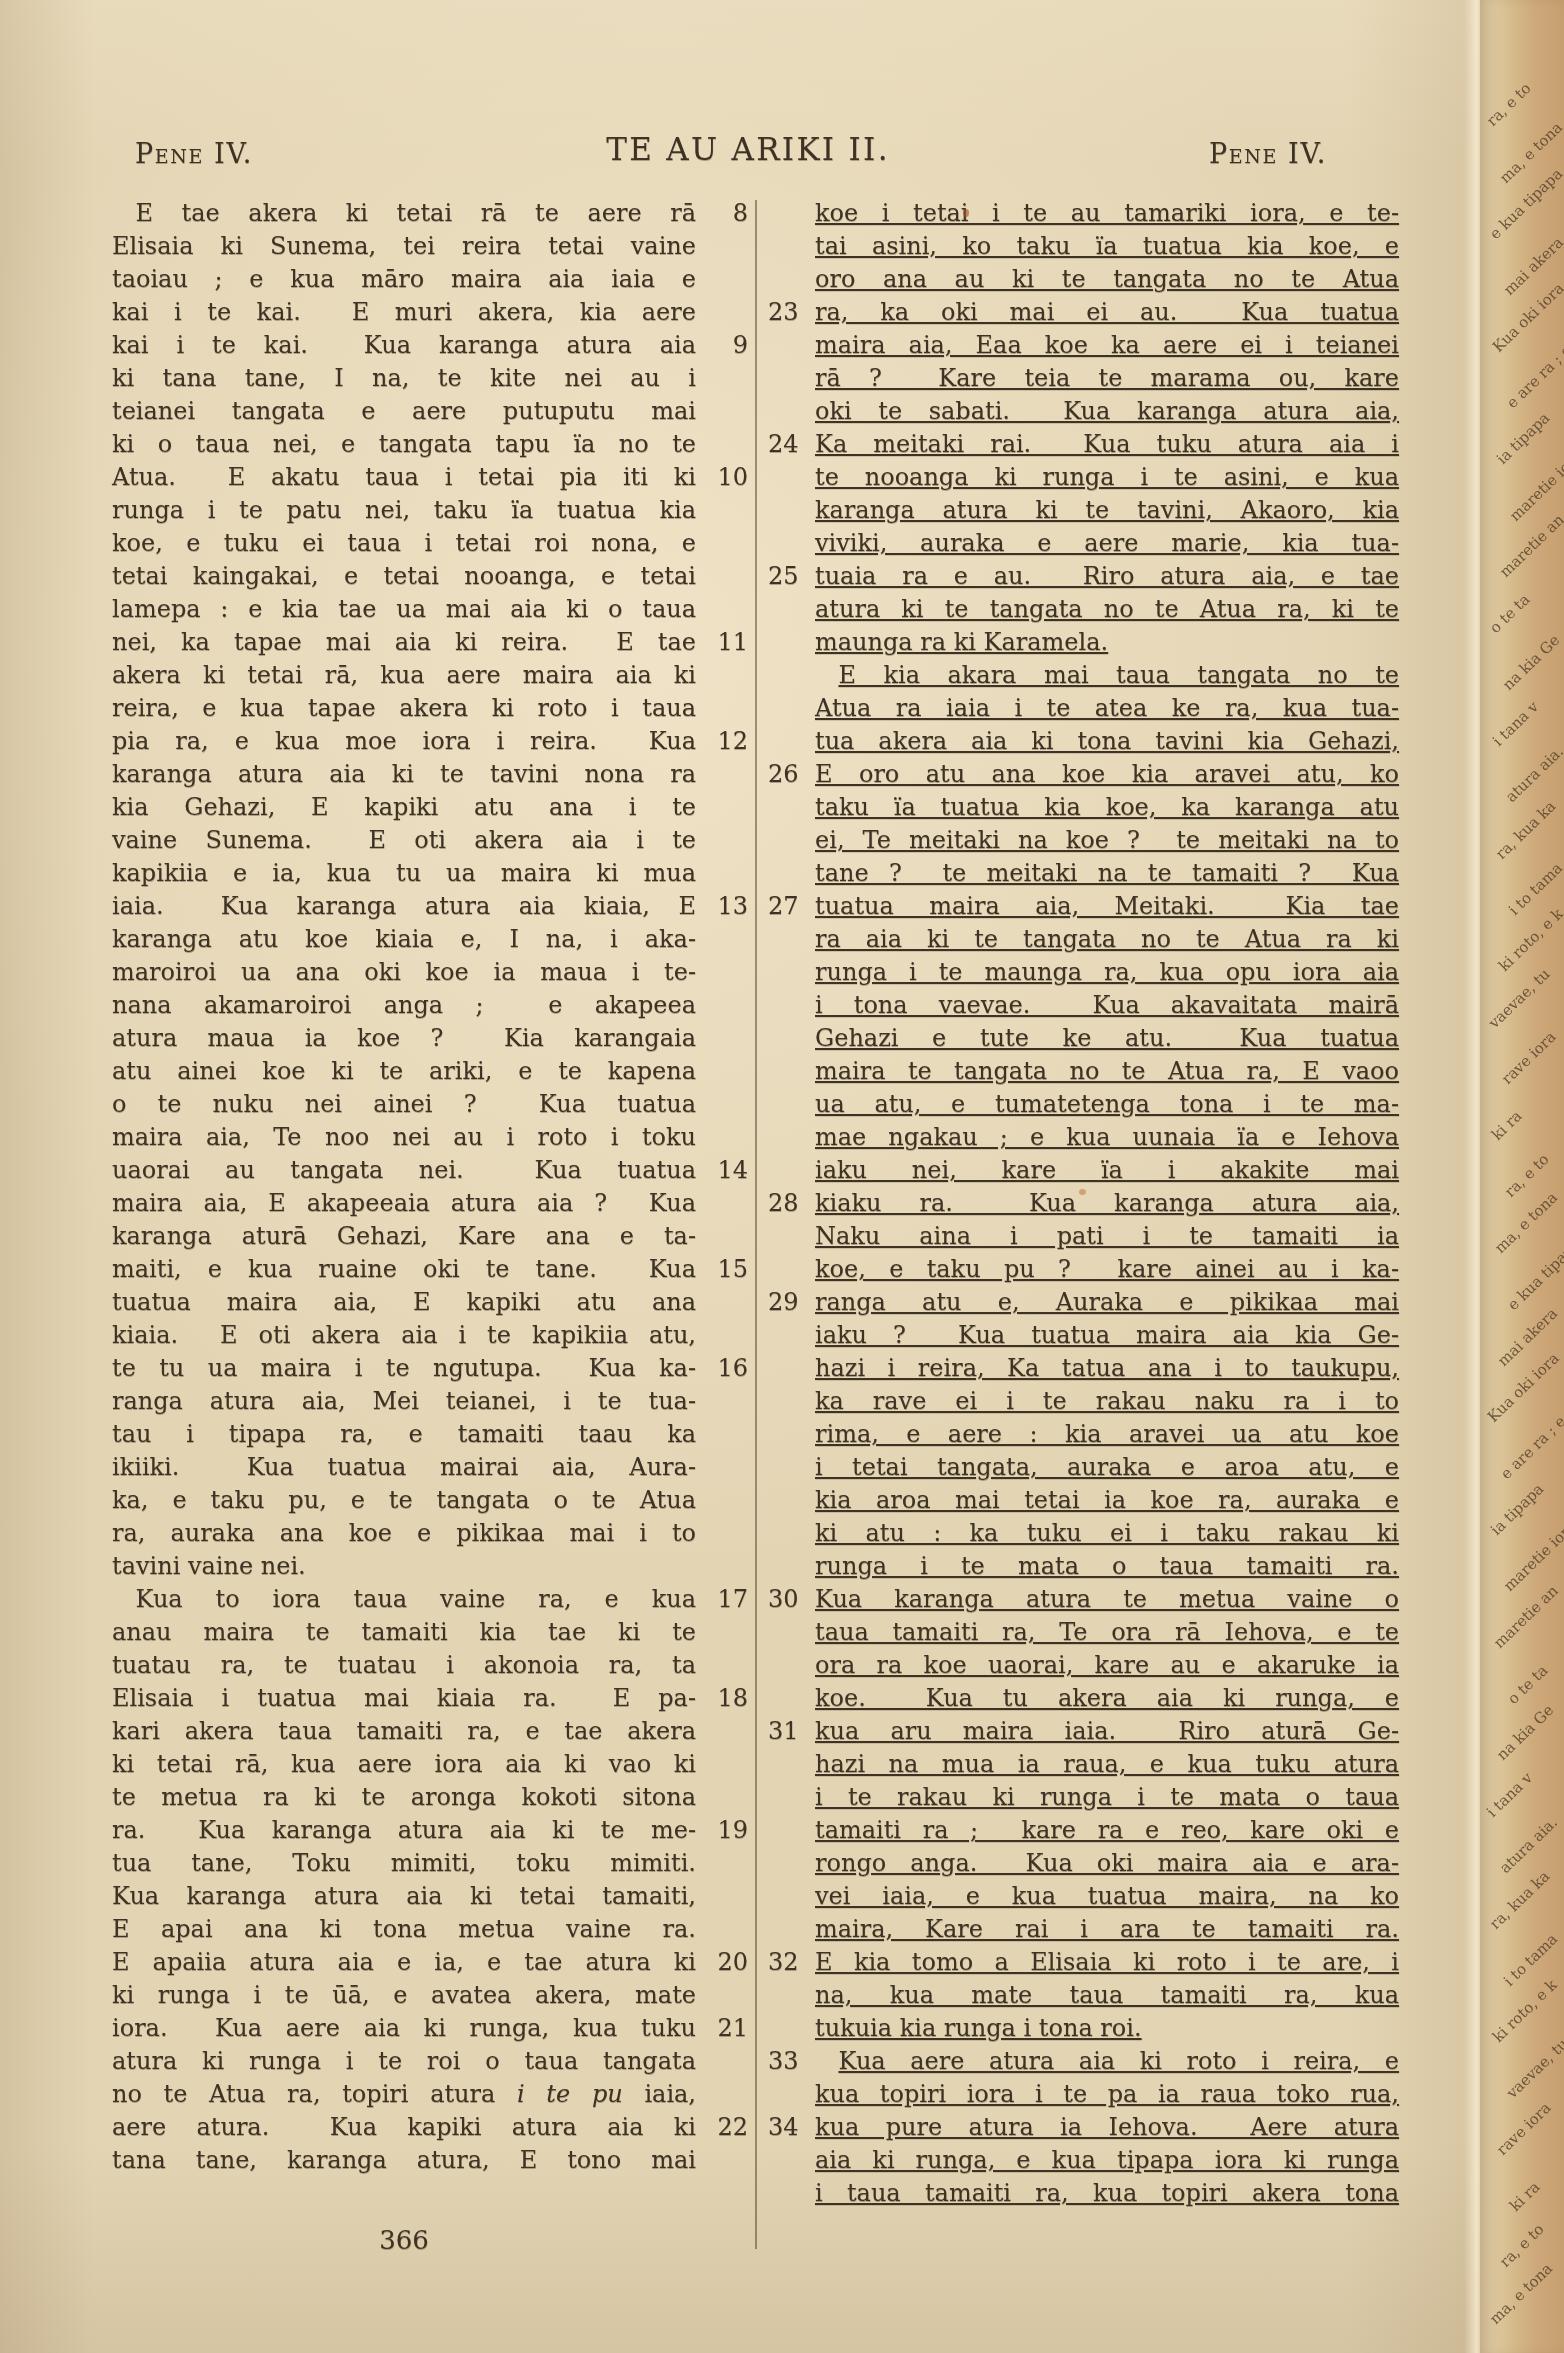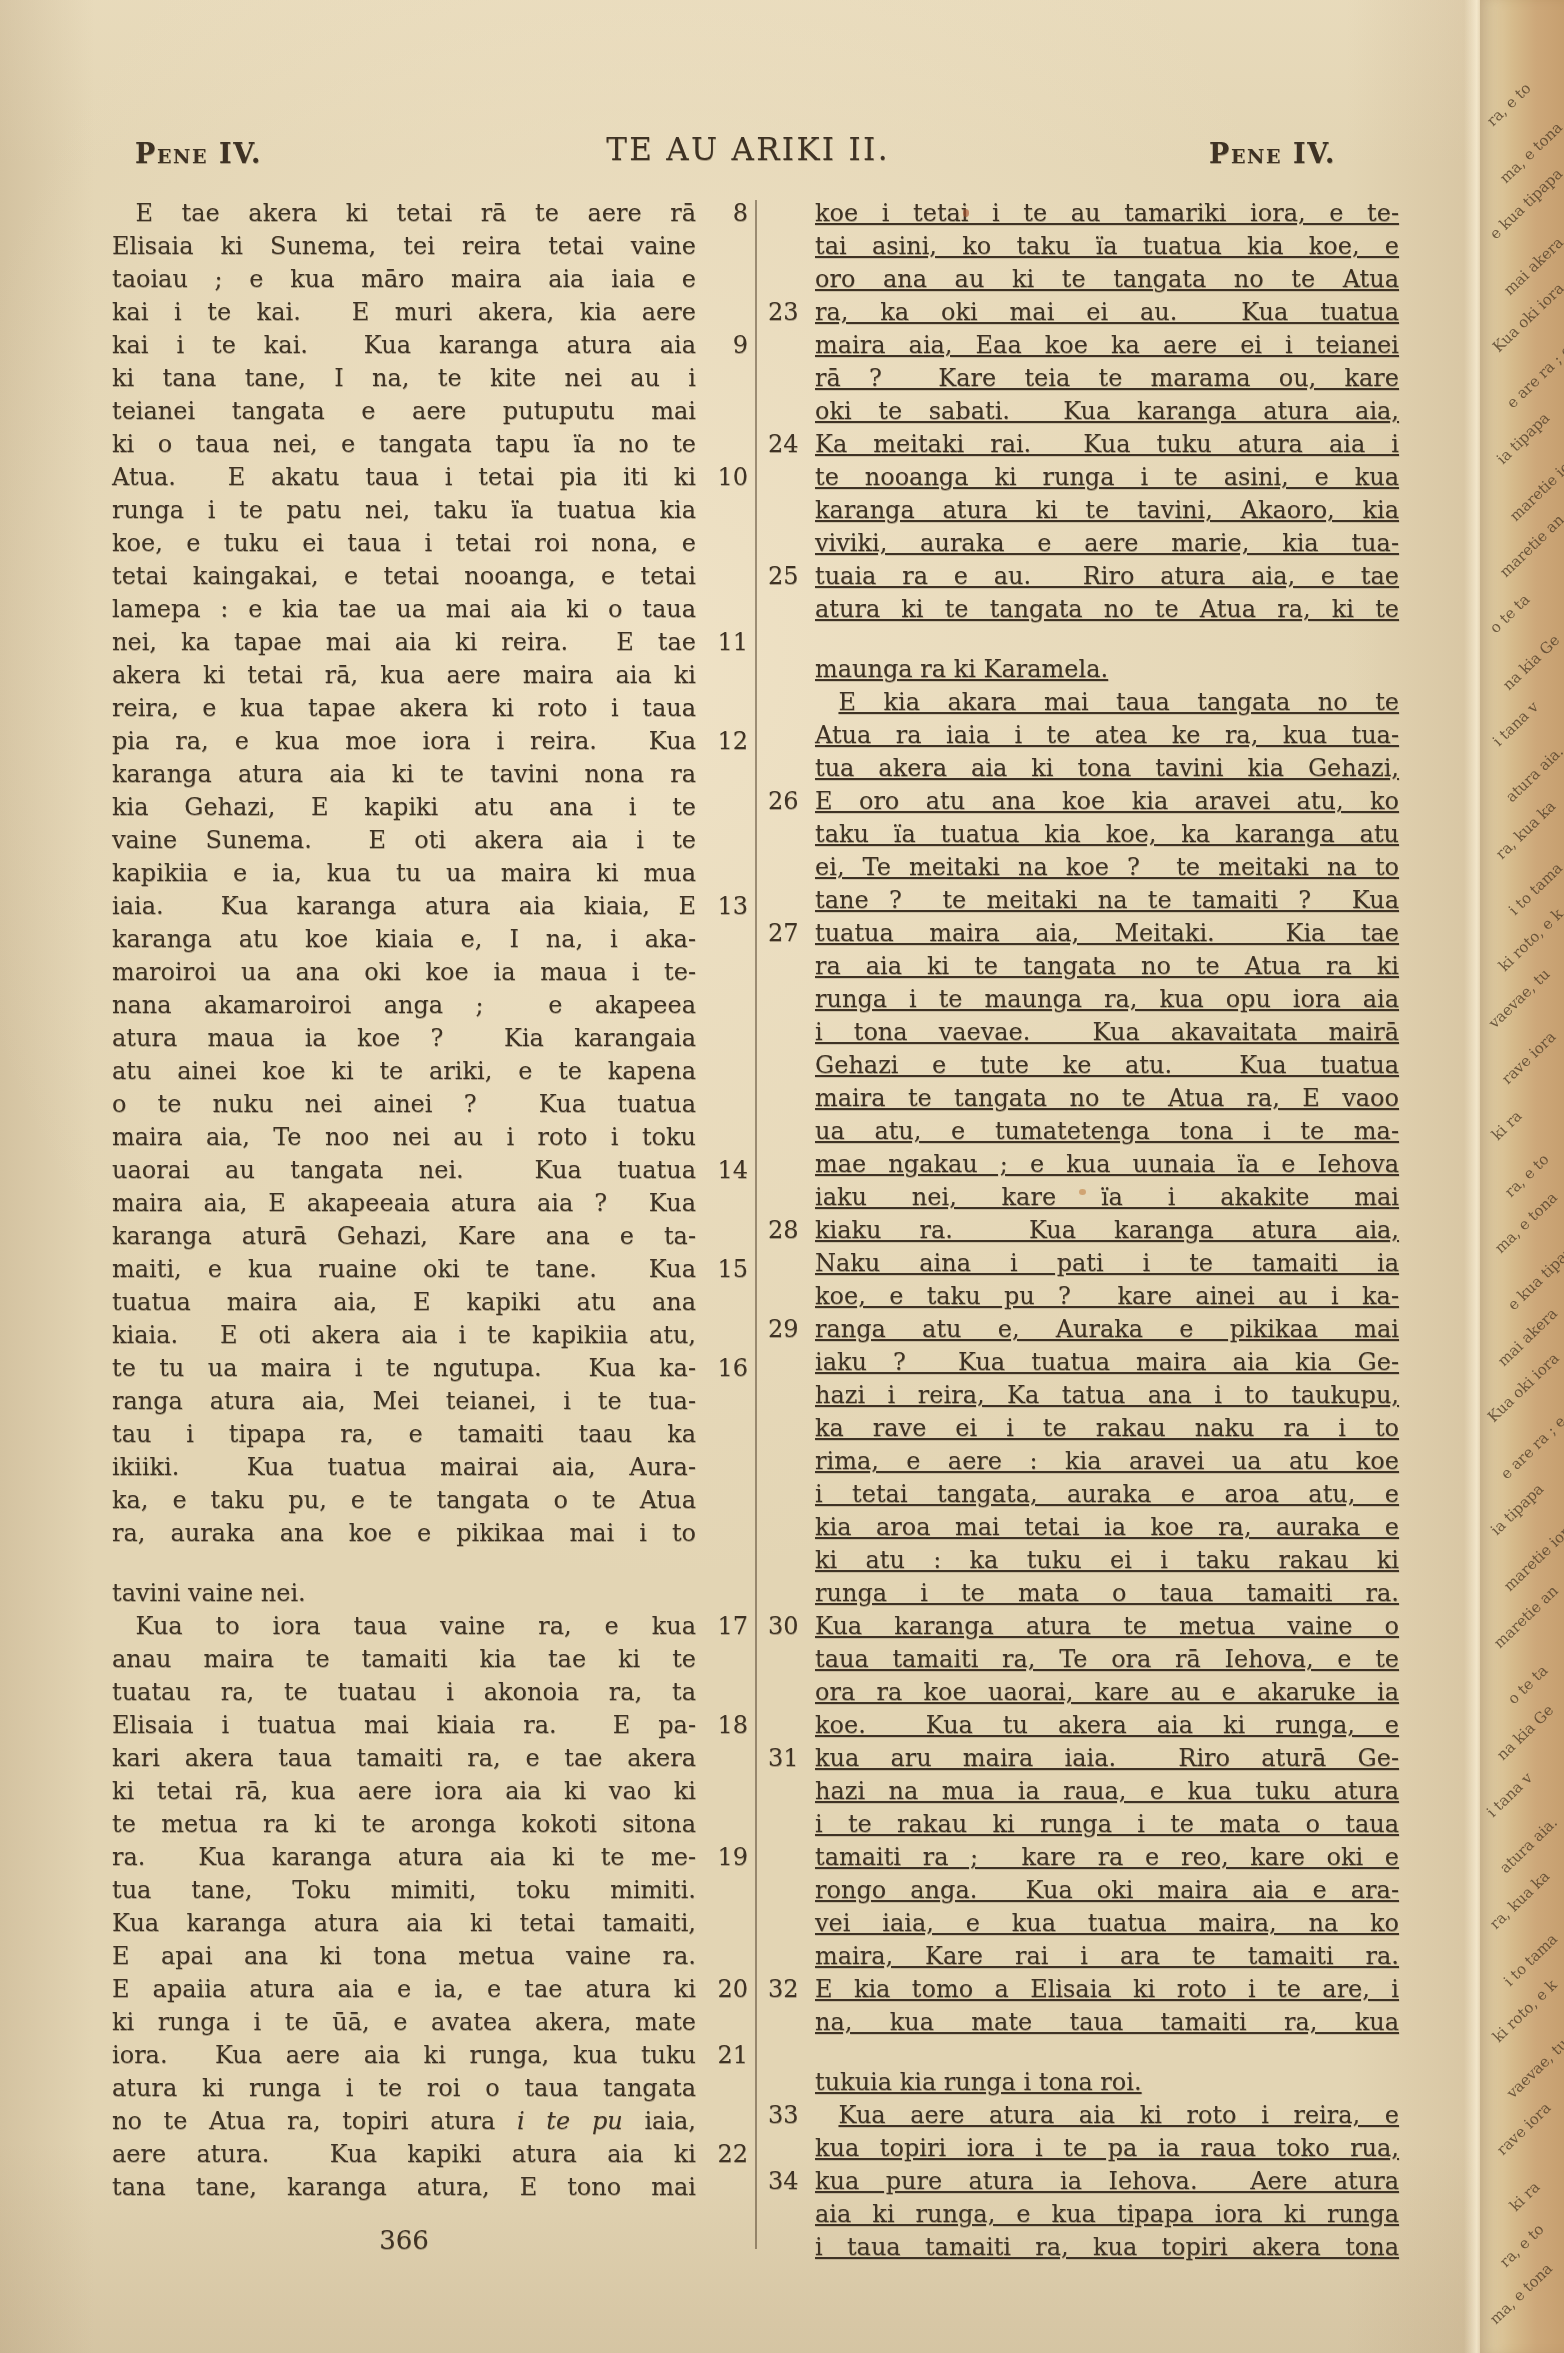--- a/index.html
+++ b/index.html
@@ -15,40 +15,40 @@
       radial-gradient(ellipse 1174px 1487px at 42% 28%, #efe2c6 0%, rgba(239,226,198,0) 62%),
       linear-gradient(90deg, rgba(150,120,82,.20) 0%, rgba(150,120,82,0) 6%),
       linear-gradient(270deg, rgba(160,120,75,.28) 0%, rgba(160,120,75,0) 14%),
       linear-gradient(0deg, rgba(140,110,72,.16) 0%, rgba(140,110,72,0) 9%),
       linear-gradient(180deg, rgba(235,222,192,.6) 0%, rgba(235,222,192,0) 7%),
       #e3d5b4;
     text-shadow:0.3px 0.5px 0.5px rgba(62,48,30,.35);
   }
   .h-left, .h-right {
     position:absolute; top:138px; font-size:27px;
-    font-variant:small-caps; letter-spacing:1.6px;font-weight:bold;
+    font-variant:small-caps; letter-spacing:1.6px;
   }
   .h-left  { left:135px; }
   .h-right { left:1209px; }
   .h-center {
     position:absolute; top:131px; left:482px; width:532px;
     text-align:center; font-size:31px; letter-spacing:2.3px;
   }
   .col {
     position:absolute; top:197px; width:584px;
     font-size:24px;
   }
   .col-left  { left:112px; }
   .col-right { left:815px;text-decoration:underline; }
   .line {
     position:relative; height:33px; line-height:33px;
     text-align:justify; text-align-last:justify;
     white-space:pre-wrap; overflow:visible;
   }
-  .line.short { text-align-last:left;margin-top:27px; }
+  .line.short { text-align-last:left; }
   .line.indent { text-indent:23.5px; }
   .verse { position:absolute; top:0; text-indent:0; }
   .col-left  .verse { right:-52px; }
   .col-right .verse { left:-47px; }
   .divider {
     position:absolute; left:755px; top:200px; width:1.6px; height:2049px;
     background:rgba(75,58,38,.5);
   }
   .page-number {
     position:absolute; left:112px; top:2225px; width:584px;

